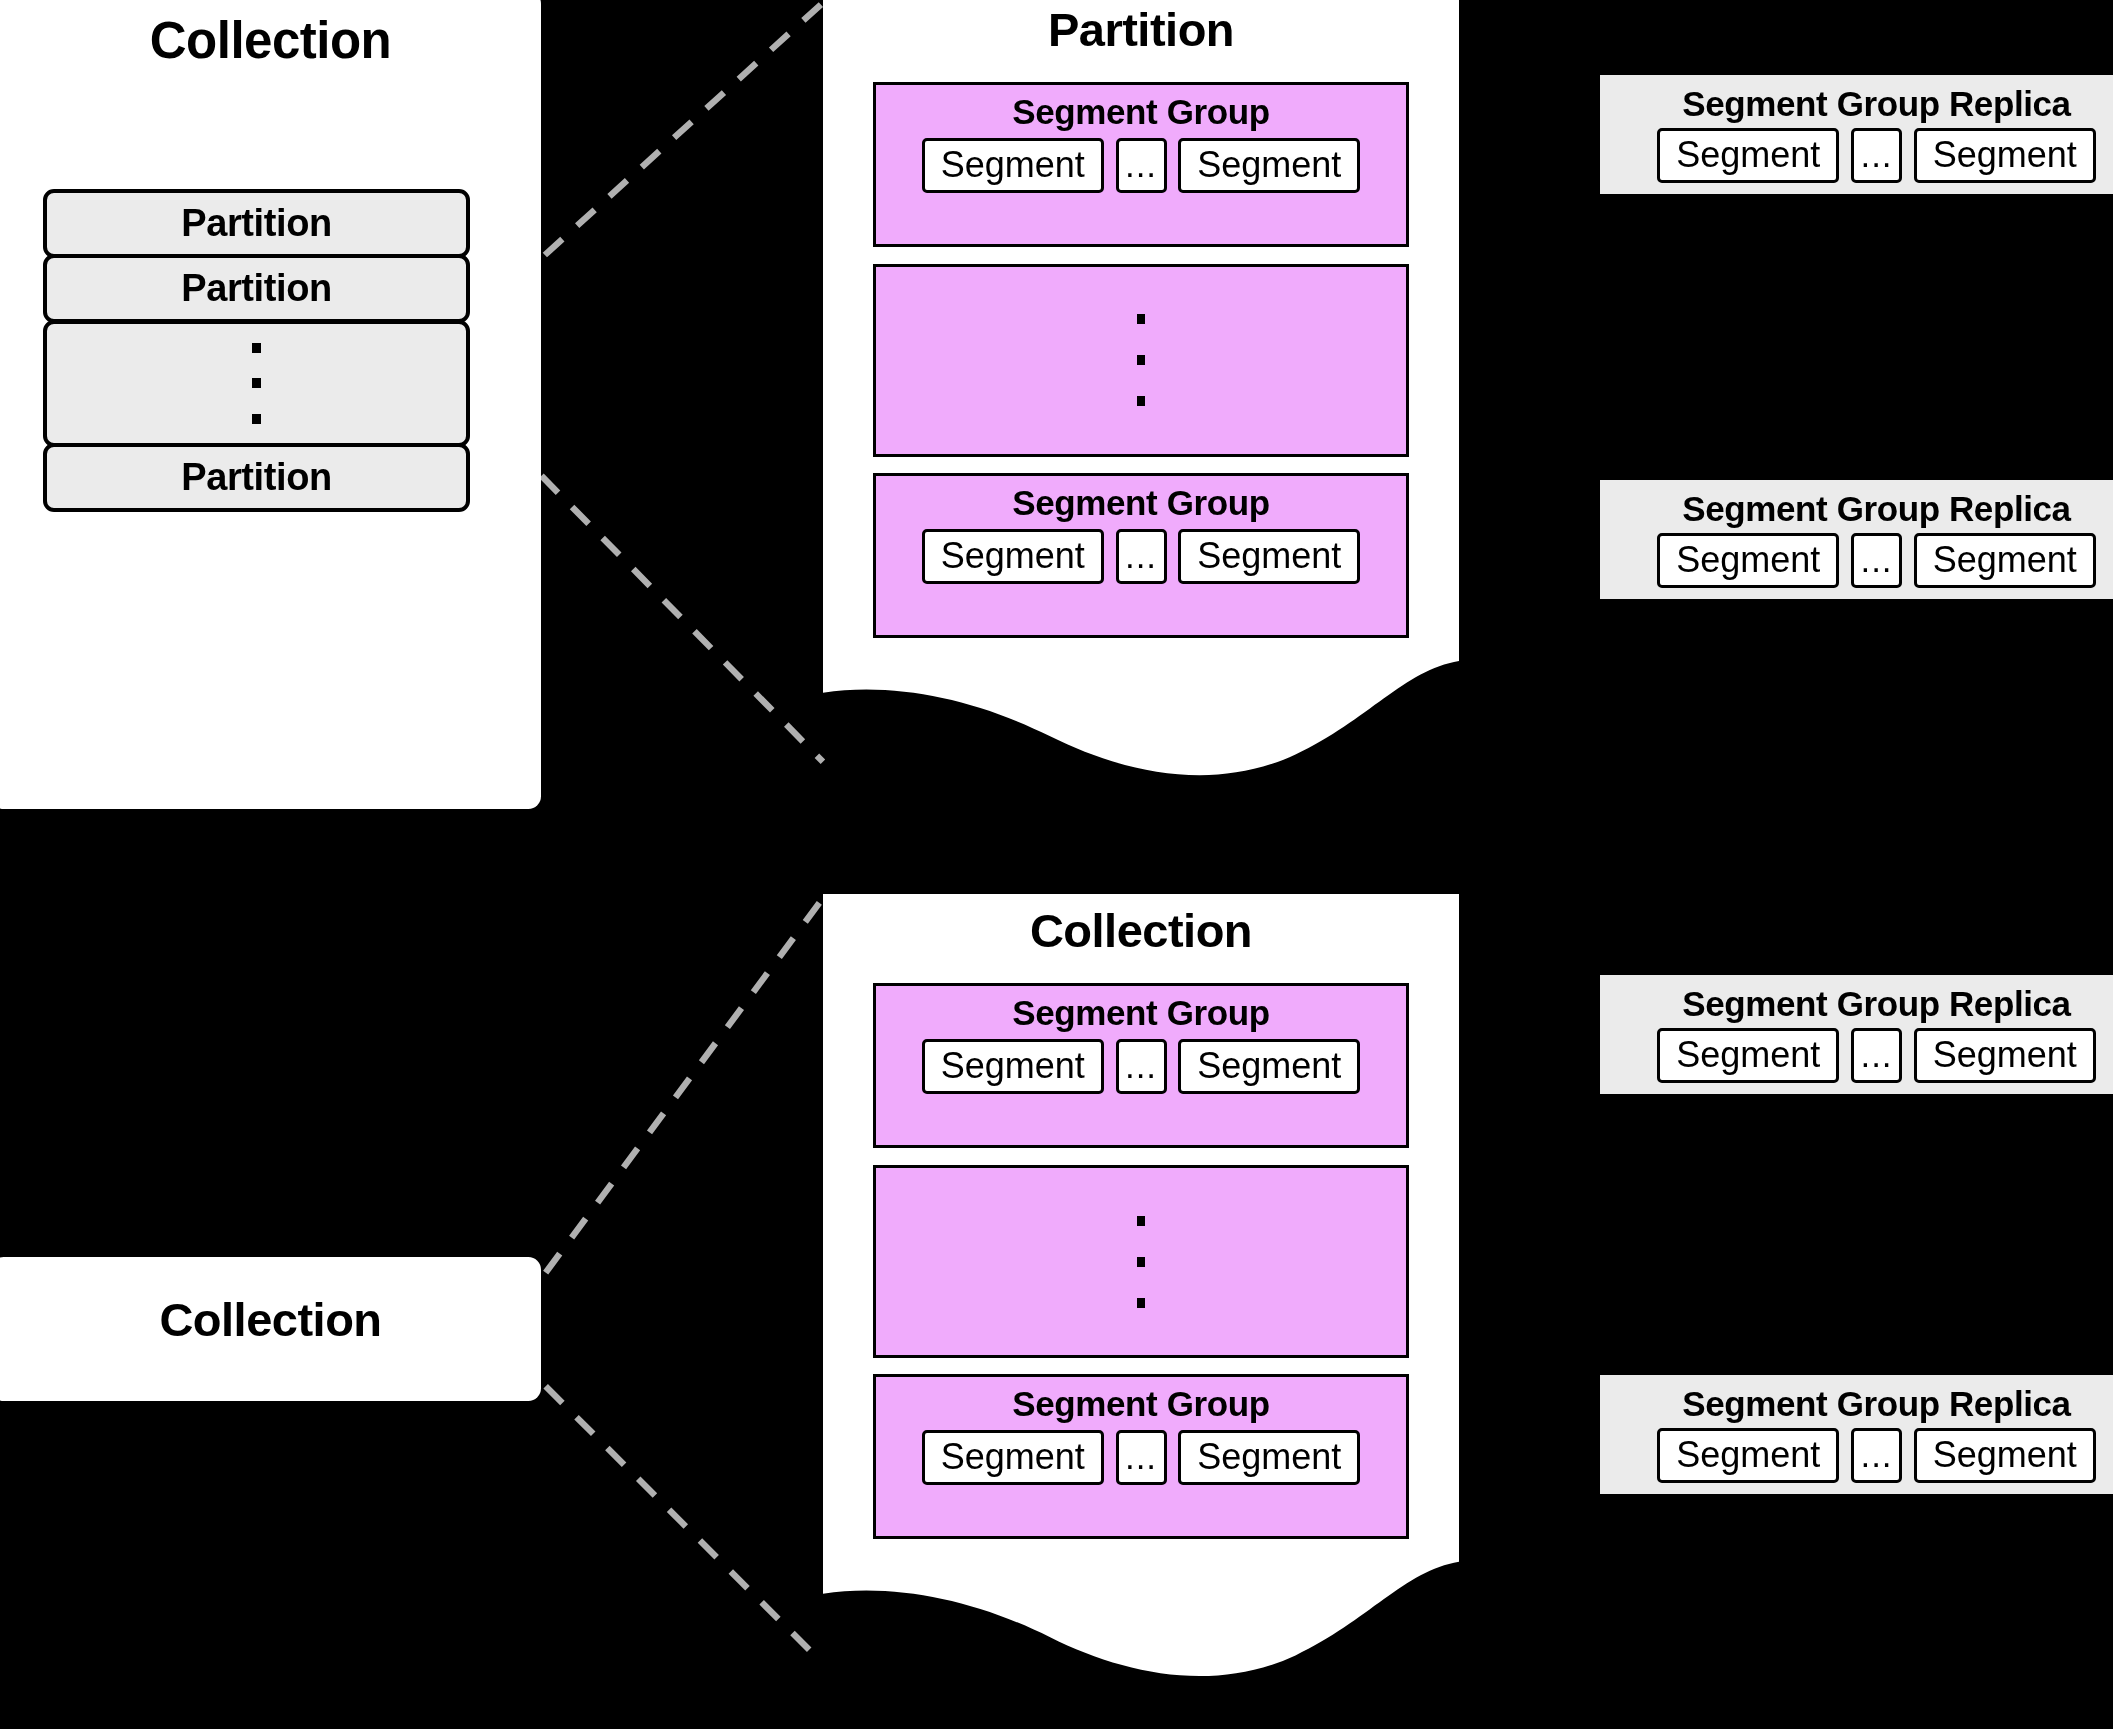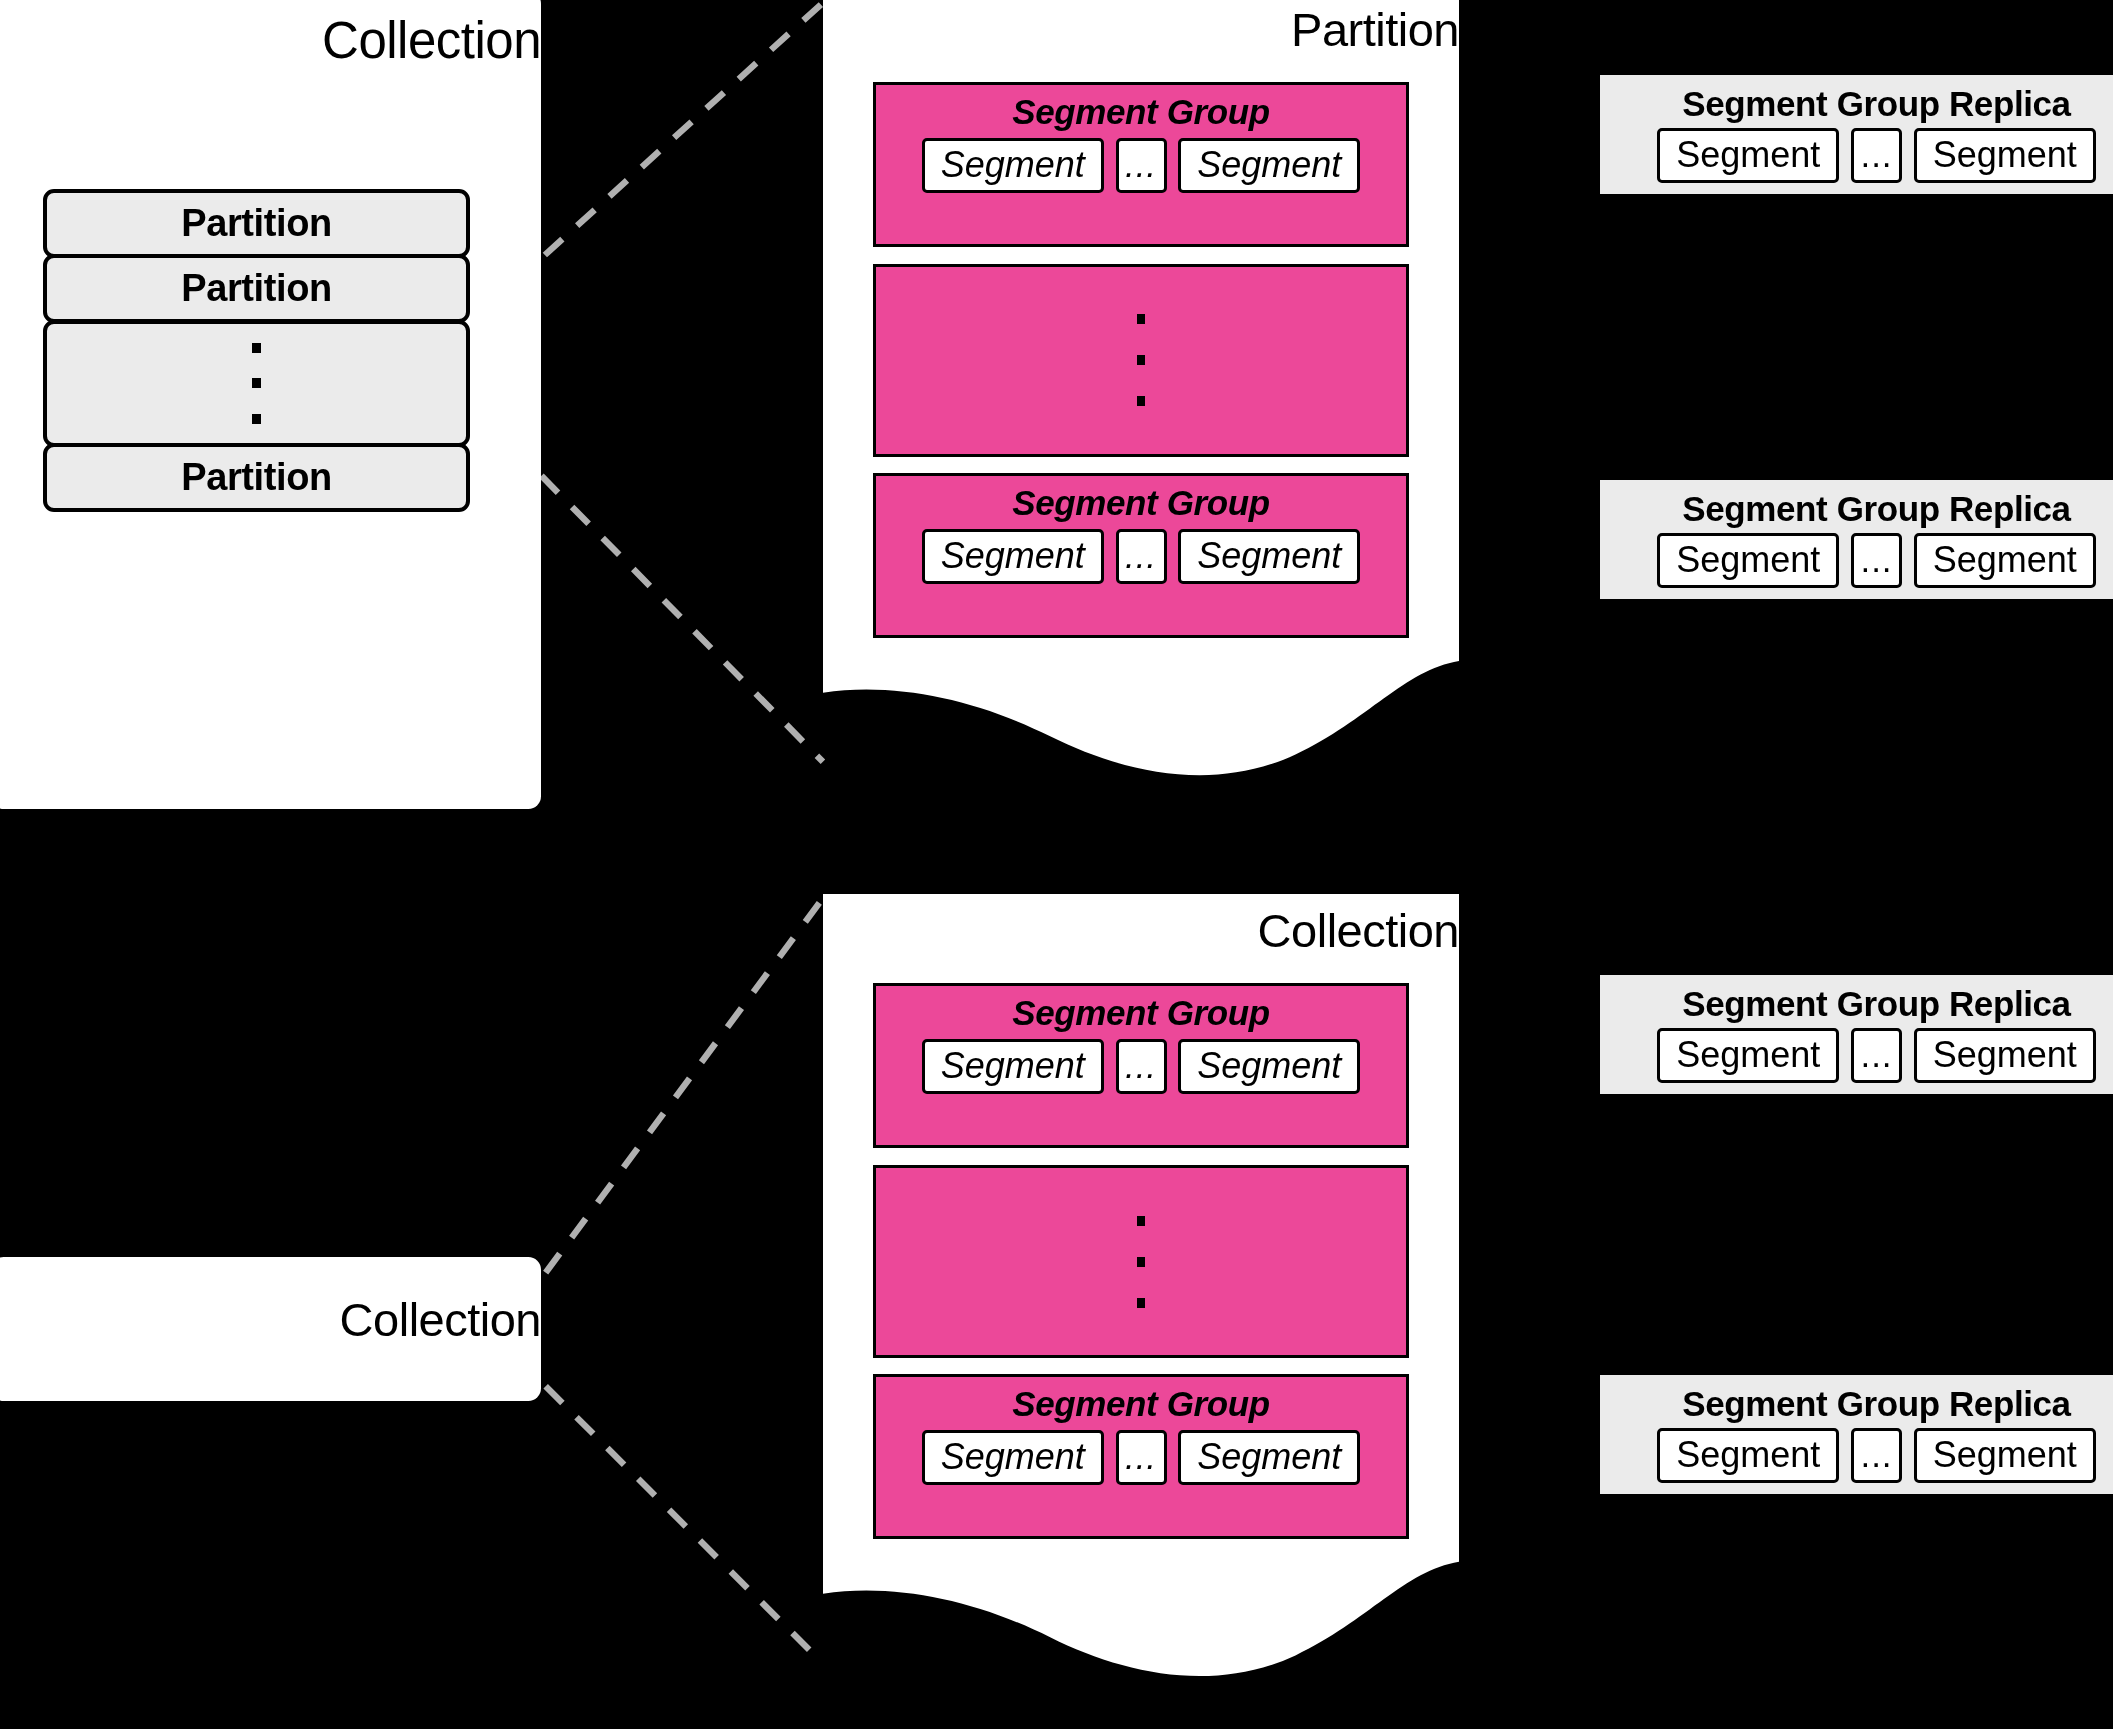--- a/index.html
+++ b/index.html
@@ -16,22 +16,22 @@
     overflow: hidden;
   }
 
   
   .panel {
     position: absolute;
     background: #ffffff;
     box-sizing: border-box;
   }
   .panel-title {
-    text-align: right;
-    font-weight: normal;
+    text-align: center;
+    font-weight: bold;
     color: #000000;
     font-family: "Liberation Sans", sans-serif;
     letter-spacing: -0.5px;
     white-space: nowrap;
   }
 
   
   #collection-top {
     left: -9px;
     top: -9px;
@@ -123,24 +123,23 @@
     width: 100%;
   }
   .sheet .panel-title {
     font-size: 47px;
     margin-top: 9px;
   }
 
   
   .seg-group {
     box-sizing: border-box;
-    background: #ec4899;
+    background: #f0abfc;
     border: 3.6px solid #000000;
     position: relative;
-    font-style: italic;
   }
   .seg-group-title {
     text-align: center;
     font-weight: bold;
     font-size: 35px;
     color: #000000;
     letter-spacing: -0.4px;
     padding-top: 7.3px;
     white-space: nowrap;
   }

